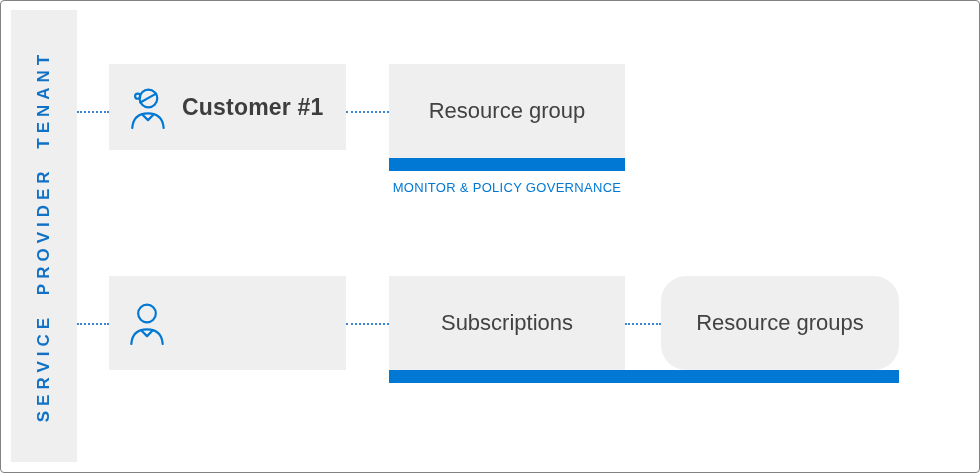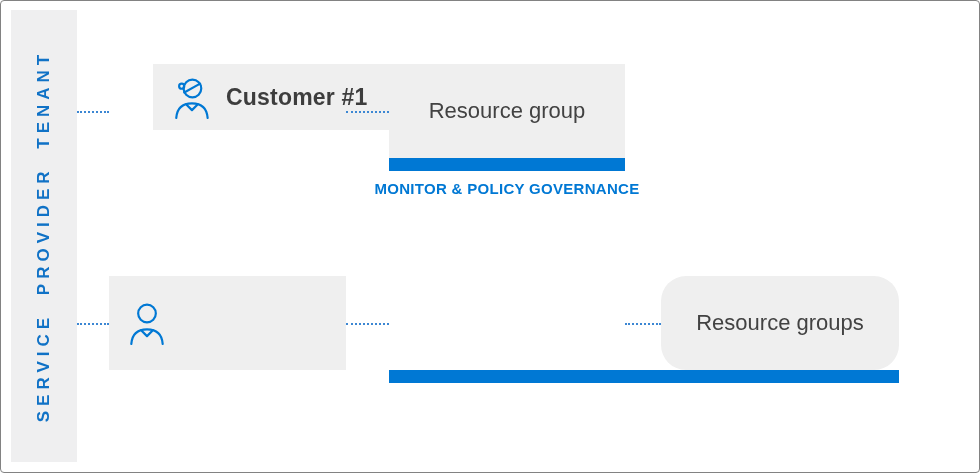--- a/index.html
+++ b/index.html
@@ -64,22 +64,22 @@
     text-align:right;
   }
   .bar{
     position:absolute;
     height:13px;
     background:var(--accent);
   }
   .banner-label{
     position:absolute;
     color:var(--accent);
-    font-size:15px;
-    font-weight:700;
+    font-size:13px;
+    font-weight:400;
     letter-spacing:0.3px;
     text-align:center;
     white-space:nowrap;
   }
   .connector{
     position:absolute;
     height:0;
     border-top:2px dotted var(--connector);
   }
   .icon{display:inline-flex;line-height:0;}
@@ -89,21 +89,21 @@
 <body>
 
 <div class="canvas">
 
   <div class="sidebar">
     <span class="sidebar-label">SERVICE PROVIDER TENANT</span>
   </div>
 
   <div class="connector" style="left:76px;top:110px;width:32px;"></div>
 
-  <div class="box customer" style="left:108px;top:63px;width:237px;height:66px;margin-left:44px;">
+  <div class="box customer" style="left:108px;top:63px;width:237px;height:86px;">
     <span class="icon">
       <svg width="38" height="43" viewBox="0 0 40 45">
         <circle cx="21.5" cy="13" r="9.3"></circle>
         <line x1="12.9" y1="17.3" x2="29.6" y2="7.9"></line>
         <circle cx="10.2" cy="10.6" r="2.7"></circle>
         <path d="M4.5 44 C5.2 34 10.5 28.6 21 28.6 C31.5 28.6 36.8 34 37.5 44"></path>
         <path d="M14.8 29.6 L21 35.8 L27.2 29.6"></path>
       </svg>
     </span>
     <span class="customer-label">Customer #1</span>
@@ -126,20 +126,23 @@
       <svg width="38" height="43" viewBox="0 0 40 45">
         <circle cx="20" cy="12" r="9.3"></circle>
         <path d="M3.5 44 C4.2 34 9.5 28.6 20 28.6 C30.5 28.6 35.8 34 36.5 44"></path>
         <path d="M13.8 29.6 L20 35.8 L26.2 29.6"></path>
       </svg>
     </span>
   </div>
 
   <div class="connector" style="left:345px;top:322px;width:43px;"></div>
 
+  <div class="box" style="left:388px;top:275px;width:236px;height:94px;">
+    <span class="box-label">Subscriptions</span>
+  </div>
 
   <div class="connector" style="left:624px;top:322px;width:36px;"></div>
 
   <div class="box" style="left:660px;top:275px;width:238px;height:94px;border-radius:25px;">
     <span class="box-label">Resource groups</span>
   </div>
 
   <div class="bar" style="left:388px;top:369px;width:510px;"></div>
 
 

